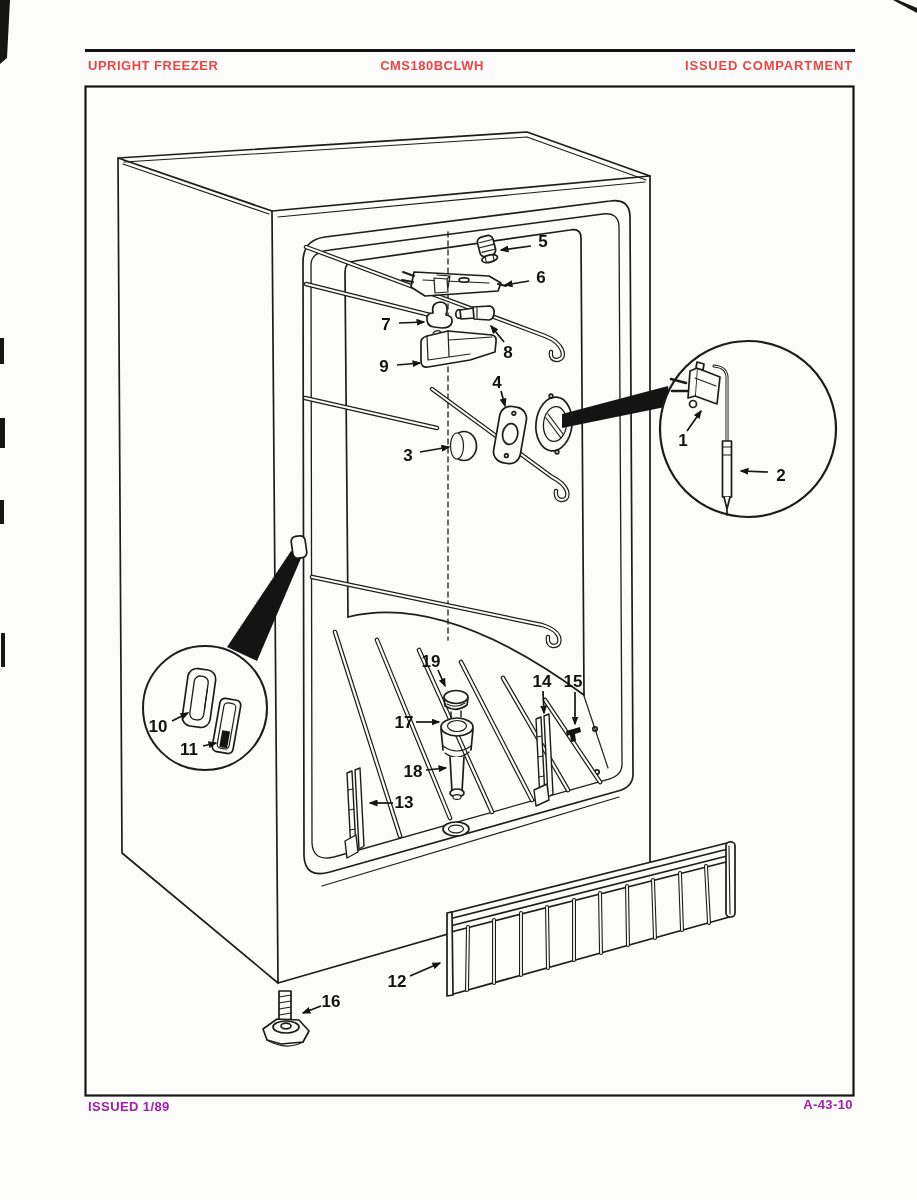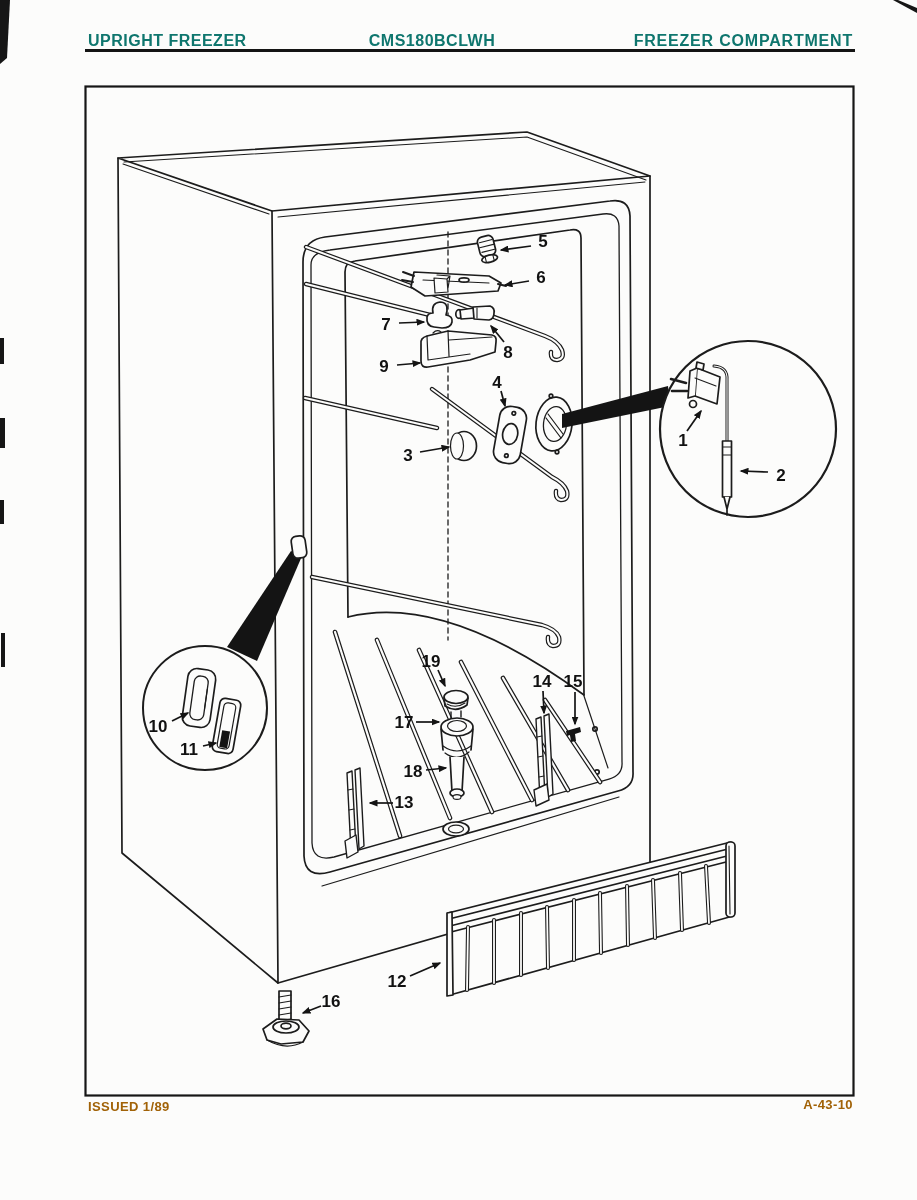--- a/index.html
+++ b/index.html
@@ -2,39 +2,39 @@
 <html><head>
 <meta charset="utf-8">
 <style>
   html,body{margin:0;padding:0;}
   body{
     width:917px;height:1200px;position:relative;overflow:hidden;
     background:#fcfcfb;
     font-family:"Liberation Sans", sans-serif;
   }
   .hdr{
-    position:absolute;font-weight:bold;font-size:16px;color:#0f766e;
-    letter-spacing:.5px;white-space:nowrap;
+    position:absolute;font-weight:bold;font-size:13px;color:#ef4444;
+    letter-spacing:.5px;white-space:nowrap;margin-top:26px;
   }
   .ftr{
-    position:absolute;font-weight:bold;font-size:13px;color:#a16207;
+    position:absolute;font-weight:bold;font-size:13px;color:#a21caf;
     letter-spacing:.4px;white-space:nowrap;
   }
   #art{position:absolute;left:0;top:0;}
   text.callout{
     font-family:"Liberation Sans", sans-serif;
     font-weight:bold;font-size:17px;fill:#111;
   }
 </style>
 </head>
 <body>
 
 <div class="hdr" style="left:88px;top:32px;">UPRIGHT FREEZER</div>
 <div class="hdr" style="left:432px;top:32px;transform:translateX(-50%);">CMS180BCLWH</div>
-<div class="hdr" style="right:64px;top:32px;letter-spacing:.8px;">FREEZER COMPARTMENT</div>
+<div class="hdr" style="right:64px;top:32px;letter-spacing:.8px;">ISSUED COMPARTMENT</div>
 
 <div class="ftr" style="left:88px;top:1099px;">ISSUED 1/89</div>
 <div class="ftr" style="right:64px;top:1097px;">A-43-10</div>
 
 <svg id="art" width="917" height="1200" viewBox="0 0 917 1200">
   <defs>
     <marker id="ah" markerWidth="9" markerHeight="7" refX="7.5" refY="3.5" orient="auto" markerUnits="userSpaceOnUse">
       <path d="M0,0 L9,3.5 L0,7 Z" fill="#141414"></path>
     </marker>
   </defs>

